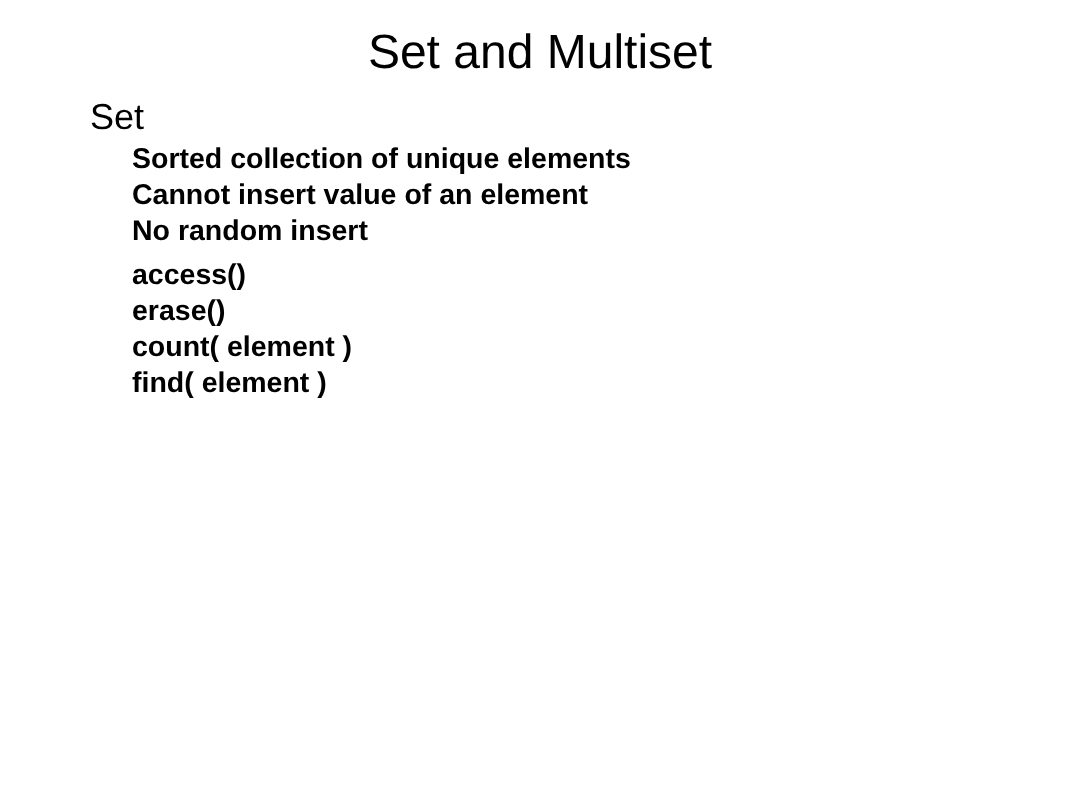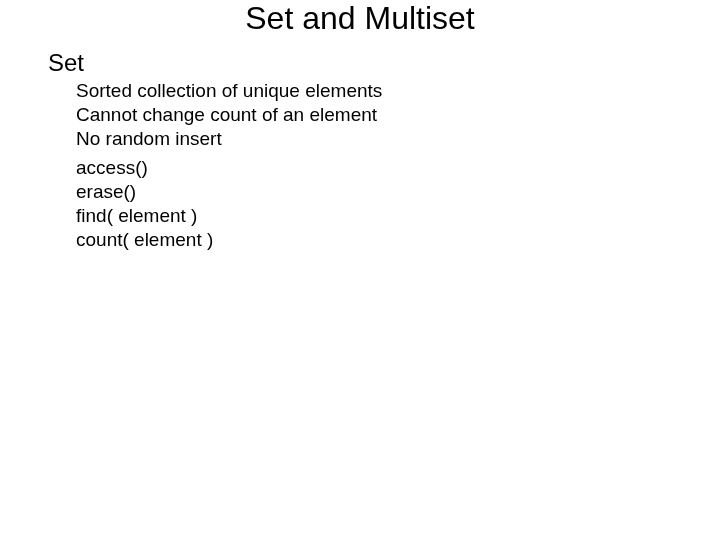--- a/index.html
+++ b/index.html
@@ -14,60 +14,61 @@
   .slide {
     width: 720px;
     height: 540px;
     position: relative;
     box-sizing: border-box;
   }
   .title {
     text-align: center;
     font-size: 32px;
     font-weight: 400;
-    padding-top: 0;
+    padding-top: 16px;
     padding-bottom: 10px;
   }
   .body {
-    padding-left: 48px;
+    padding-left: 60px;
   }
   .heading {
     font-size: 24px;
     font-weight: 400;
     margin-top: 2px;
     margin-bottom: 2px;
   }
   .sub {
     padding-left: 28px;
     font-size: 19px;
     line-height: 1.25;
     margin-top: 2px;
     margin-bottom: 6px;
   }
   .sub div {
     margin: 0;
+    font-weight: bold;
   }
 </style>
 </head>
 <body>
 
 <div class="slide">
   <div class="title">Set and Multiset</div>
 
   <div class="body">
 
     <div class="heading">Set</div>
     <div class="sub">
       <div>Sorted collection of unique elements</div>
-      <div>Cannot change count of an element</div>
+      <div>Cannot insert value of an element</div>
       <div>No random insert</div>
     </div>
 
 
     <div class="sub">
       <div>access()</div>
       <div>erase()</div>
+      <div>count( element )</div>
       <div>find( element )</div>
-      <div>count( element )</div>
     </div>
 
   </div>
 </div>
 
 </body></html>

